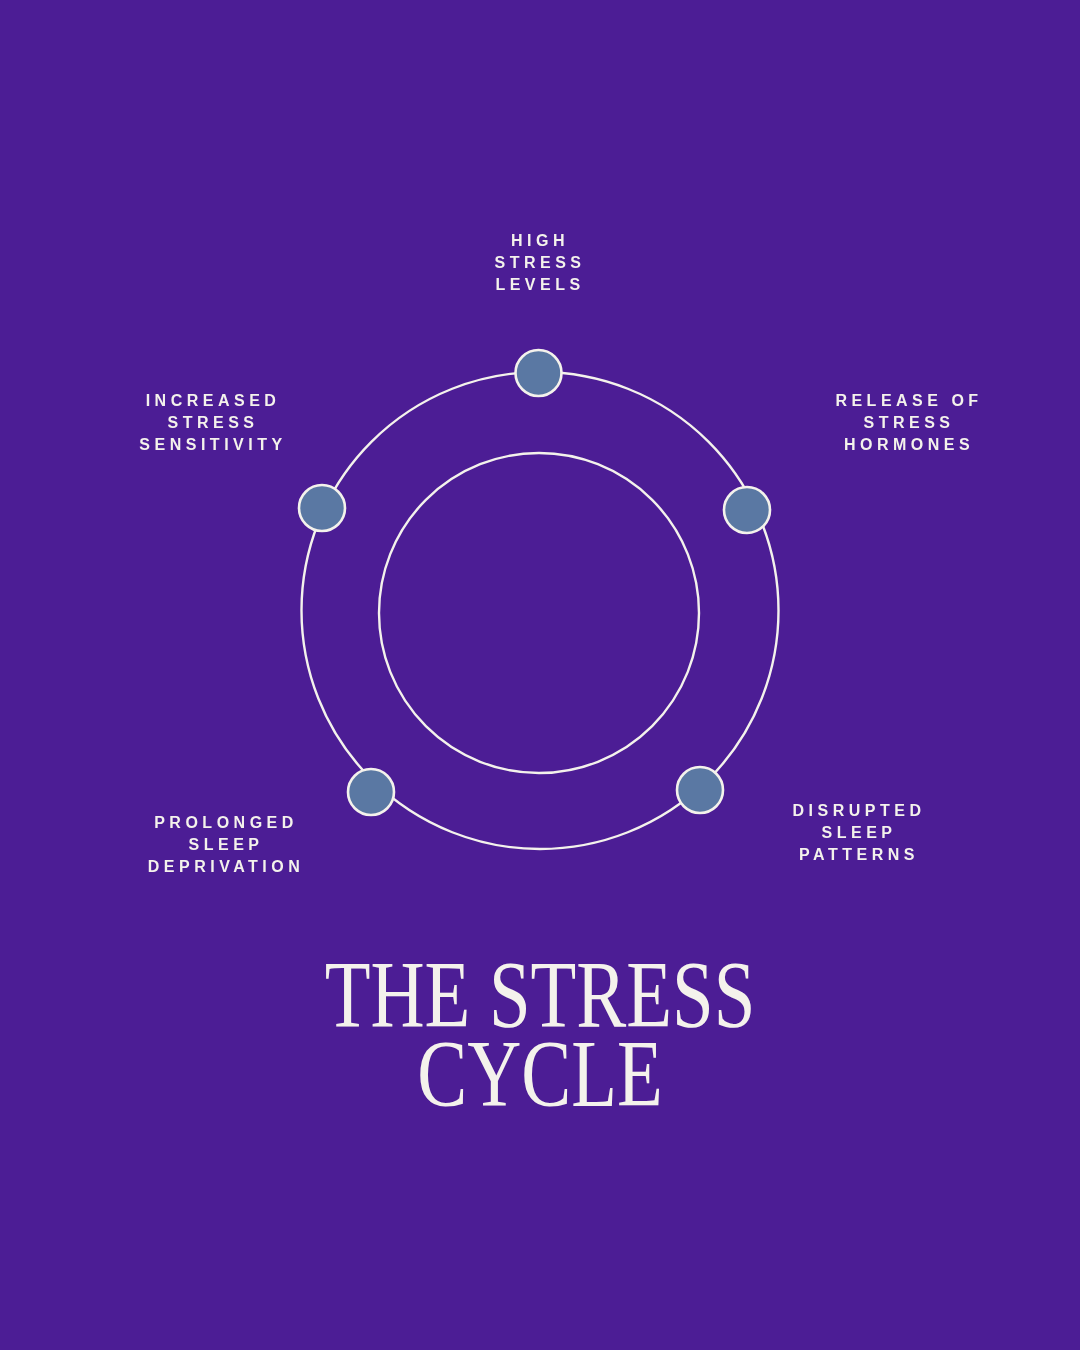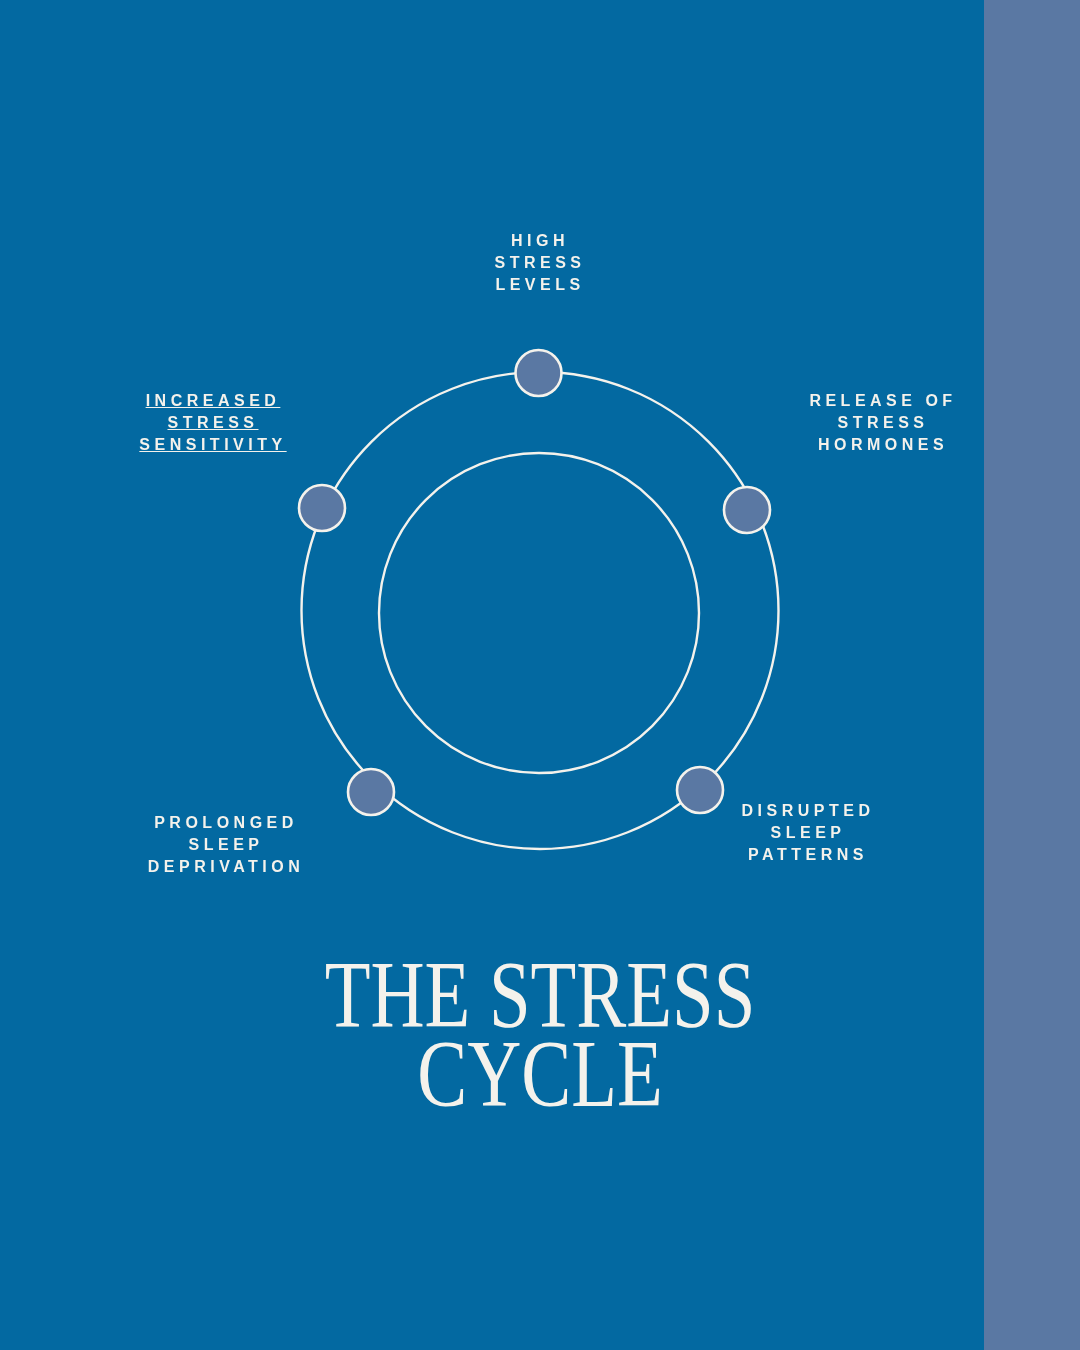--- a/index.html
+++ b/index.html
@@ -2,23 +2,23 @@
 <html><head>
 <meta charset="utf-8">
 <style>
   html, body {
     margin: 0;
     padding: 0;
     background: #5A78A3;
   }
   .canvas {
     position: relative;
-    width: 984px;
+    width: 1080px;
     height: 1350px;
-    background: #0369a1;
+    background: #4c1d95;
     overflow: hidden;
     font-family: "Liberation Sans", sans-serif;
   }
   .cycle-svg {
     position: absolute;
     left: 0;
     top: 0;
     width: 1080px;
     height: 1350px;
   }
@@ -38,24 +38,24 @@
     color: #F4F2EC;
     font-size: 16px;
     font-weight: bold;
     letter-spacing: 4.5px;
     line-height: 22px;
     text-align: center;
     white-space: pre-line;
     text-transform: uppercase;
   }
   .label-top          { left: 400px; top: 230px; }
-  .label-left         { left:  73px; top: 390px; text-decoration: underline; }
-  .label-right        { left: 743px; top: 390px; }
+  .label-left         { left:  73px; top: 390px; }
+  .label-right        { left: 769px; top: 390px; }
   .label-bottom-left  { left:  86px; top: 812px; }
-  .label-bottom-right { left: 668px; top: 800px; }
+  .label-bottom-right { left: 719px; top: 800px; }
   .title {
     position: absolute;
     left: 0;
     width: 1080px;
     color: #F4F2EC;
     font-family: "Liberation Serif", serif;
     font-size: 96px;
     line-height: 1;
     text-align: center;
     transform: scaleX(0.78);

